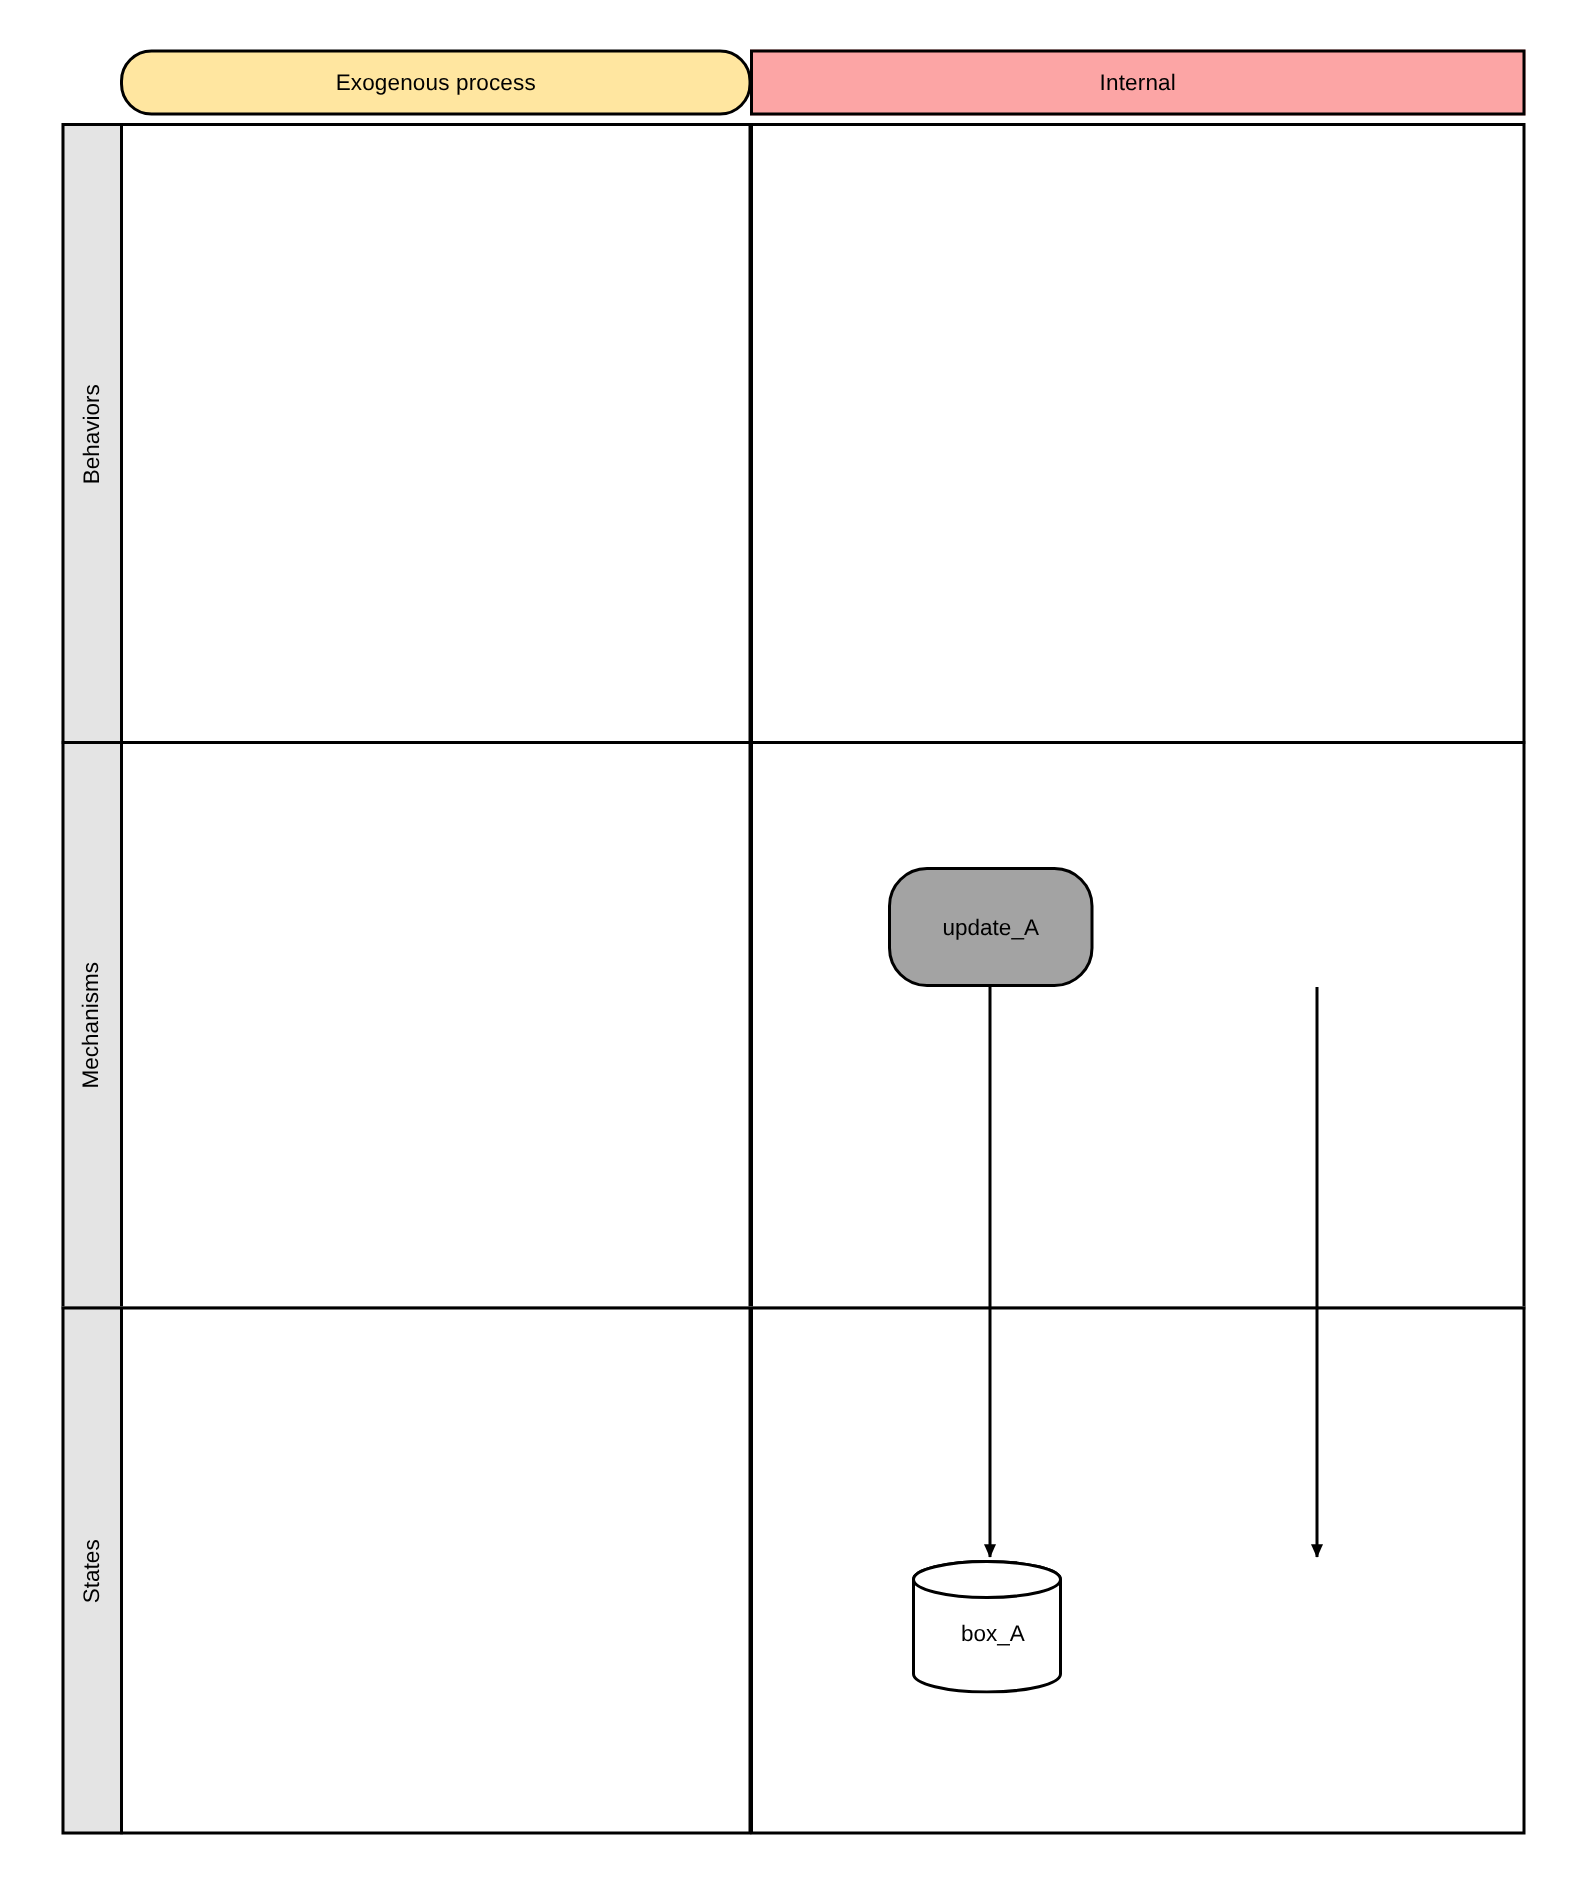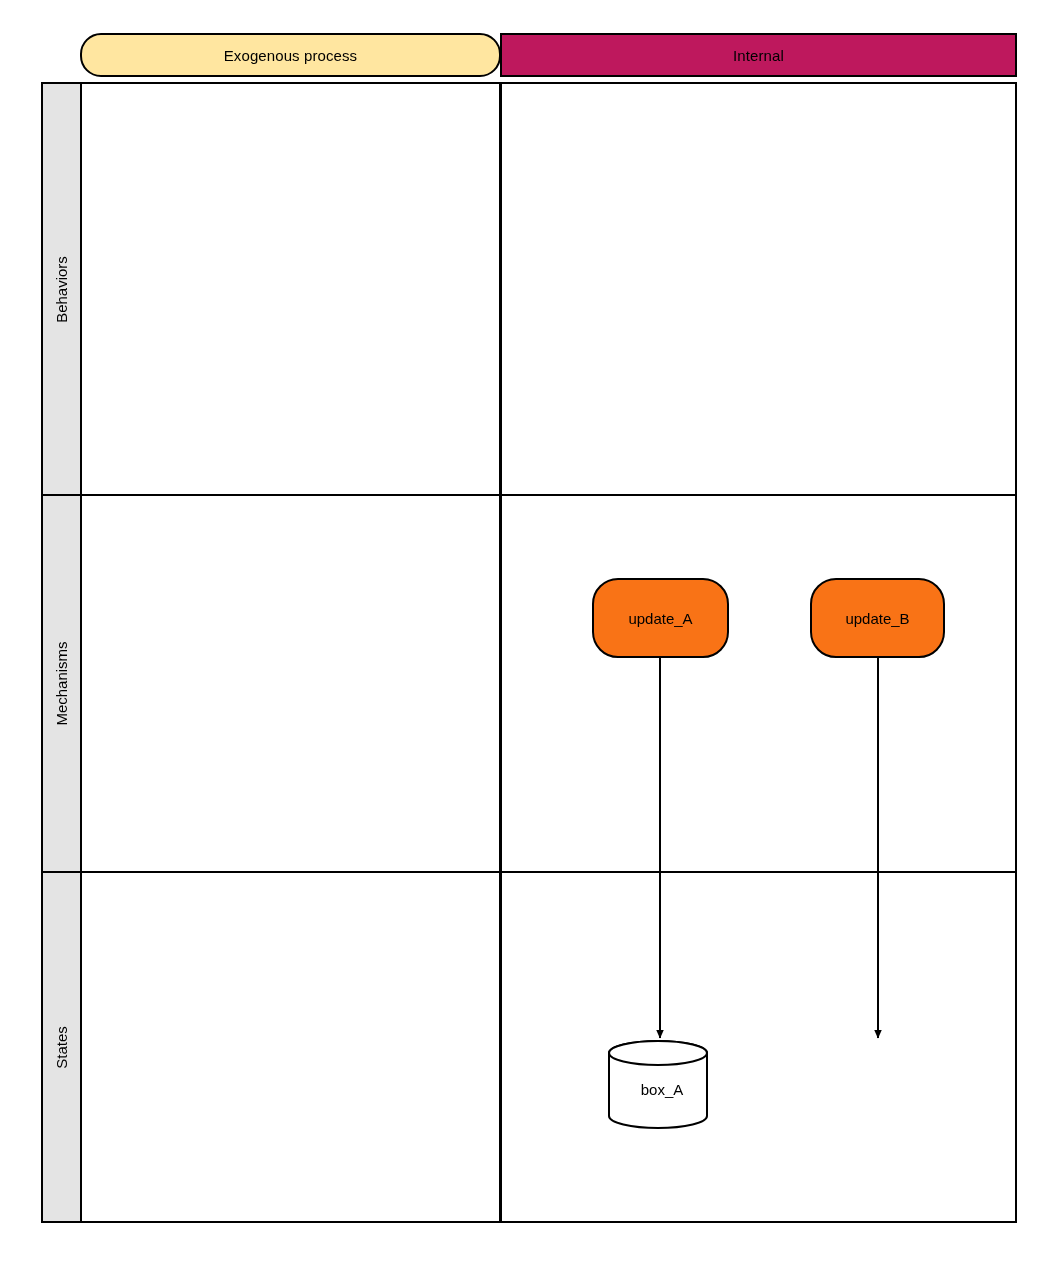--- a/index.html
+++ b/index.html
@@ -75,21 +75,21 @@
   #cell-behaviors-int   { left: 500px; top: 82px;  width: 517px; height: 414px; }
   #cell-mechanisms-exo  { left: 80px;  top: 494px; width: 421px; height: 379px; }
   #cell-mechanisms-int  { left: 500px; top: 494px; width: 517px; height: 379px; }
   #cell-states-exo      { left: 80px;  top: 871px; width: 421px; height: 352px; }
   #cell-states-int      { left: 500px; top: 871px; width: 517px; height: 352px; }
 
   
   .mechanism-node {
     position: absolute;
     box-sizing: border-box;
-    background: #f97316;
+    background: #a3a3a3;
     border: 2px solid #000000;
     border-radius: 26px;
     display: flex;
     align-items: center;
     justify-content: center;
     font-size: 15px;
     color: #000000;
   }
   #node-update-a { left: 592px; top: 578px; width: 137px; height: 80px; }
   #node-update-b { left: 810px; top: 578px; width: 135px; height: 80px; }
@@ -134,21 +134,21 @@
 </style>
 </head>
 <body>
 
 <div id="canvas">
 
   <div class="col-header" id="header-exogenous" style="background:#ffe6a0;border-radius:21px;">
     <span>Exogenous process</span>
   </div>
 
-  <div class="col-header" id="header-internal" style="background:#be185d;">
+  <div class="col-header" id="header-internal" style="background:#fca5a5;">
     <span>Internal</span>
   </div>
 
   <div class="row-label" id="rowlabel-behaviors">
     <span>Behaviors</span>
   </div>
   <div class="row-label" id="rowlabel-mechanisms">
     <span>Mechanisms</span>
   </div>
   <div class="row-label" id="rowlabel-states">
@@ -168,23 +168,20 @@
         <path d="M 0 0 L 9 4 L 0 8 z" fill="#000000"></path>
       </marker>
     </defs>
     <line x1="660" y1="658" x2="660" y2="1038" stroke="#000000" stroke-width="2" marker-end="url(#arrowhead)"></line>
     <line x1="878" y1="658" x2="878" y2="1038" stroke="#000000" stroke-width="2" marker-end="url(#arrowhead)"></line>
   </svg>
 
   <div class="mechanism-node" id="node-update-a">
     <span>update_A</span>
   </div>
-  <div class="mechanism-node" id="node-update-b">
-    <span>update_B</span>
-  </div>
 
   <div class="state-node" id="node-box-a">
     <svg width="100" height="89" viewBox="0 0 100 89">
       <path d="M 1 13 L 1 76 A 49 12 0 0 0 99 76 L 99 13 A 49 12 0 0 0 1 13 Z" fill="#ffffff" stroke="#000000" stroke-width="2"></path>
       <path d="M 1 13 A 49 12 0 0 0 99 13 A 49 12 0 0 0 1 13 Z" fill="#ffffff" stroke="#000000" stroke-width="2"></path>
     </svg>
     <div class="state-label">box_A</div>
   </div>
 
 

